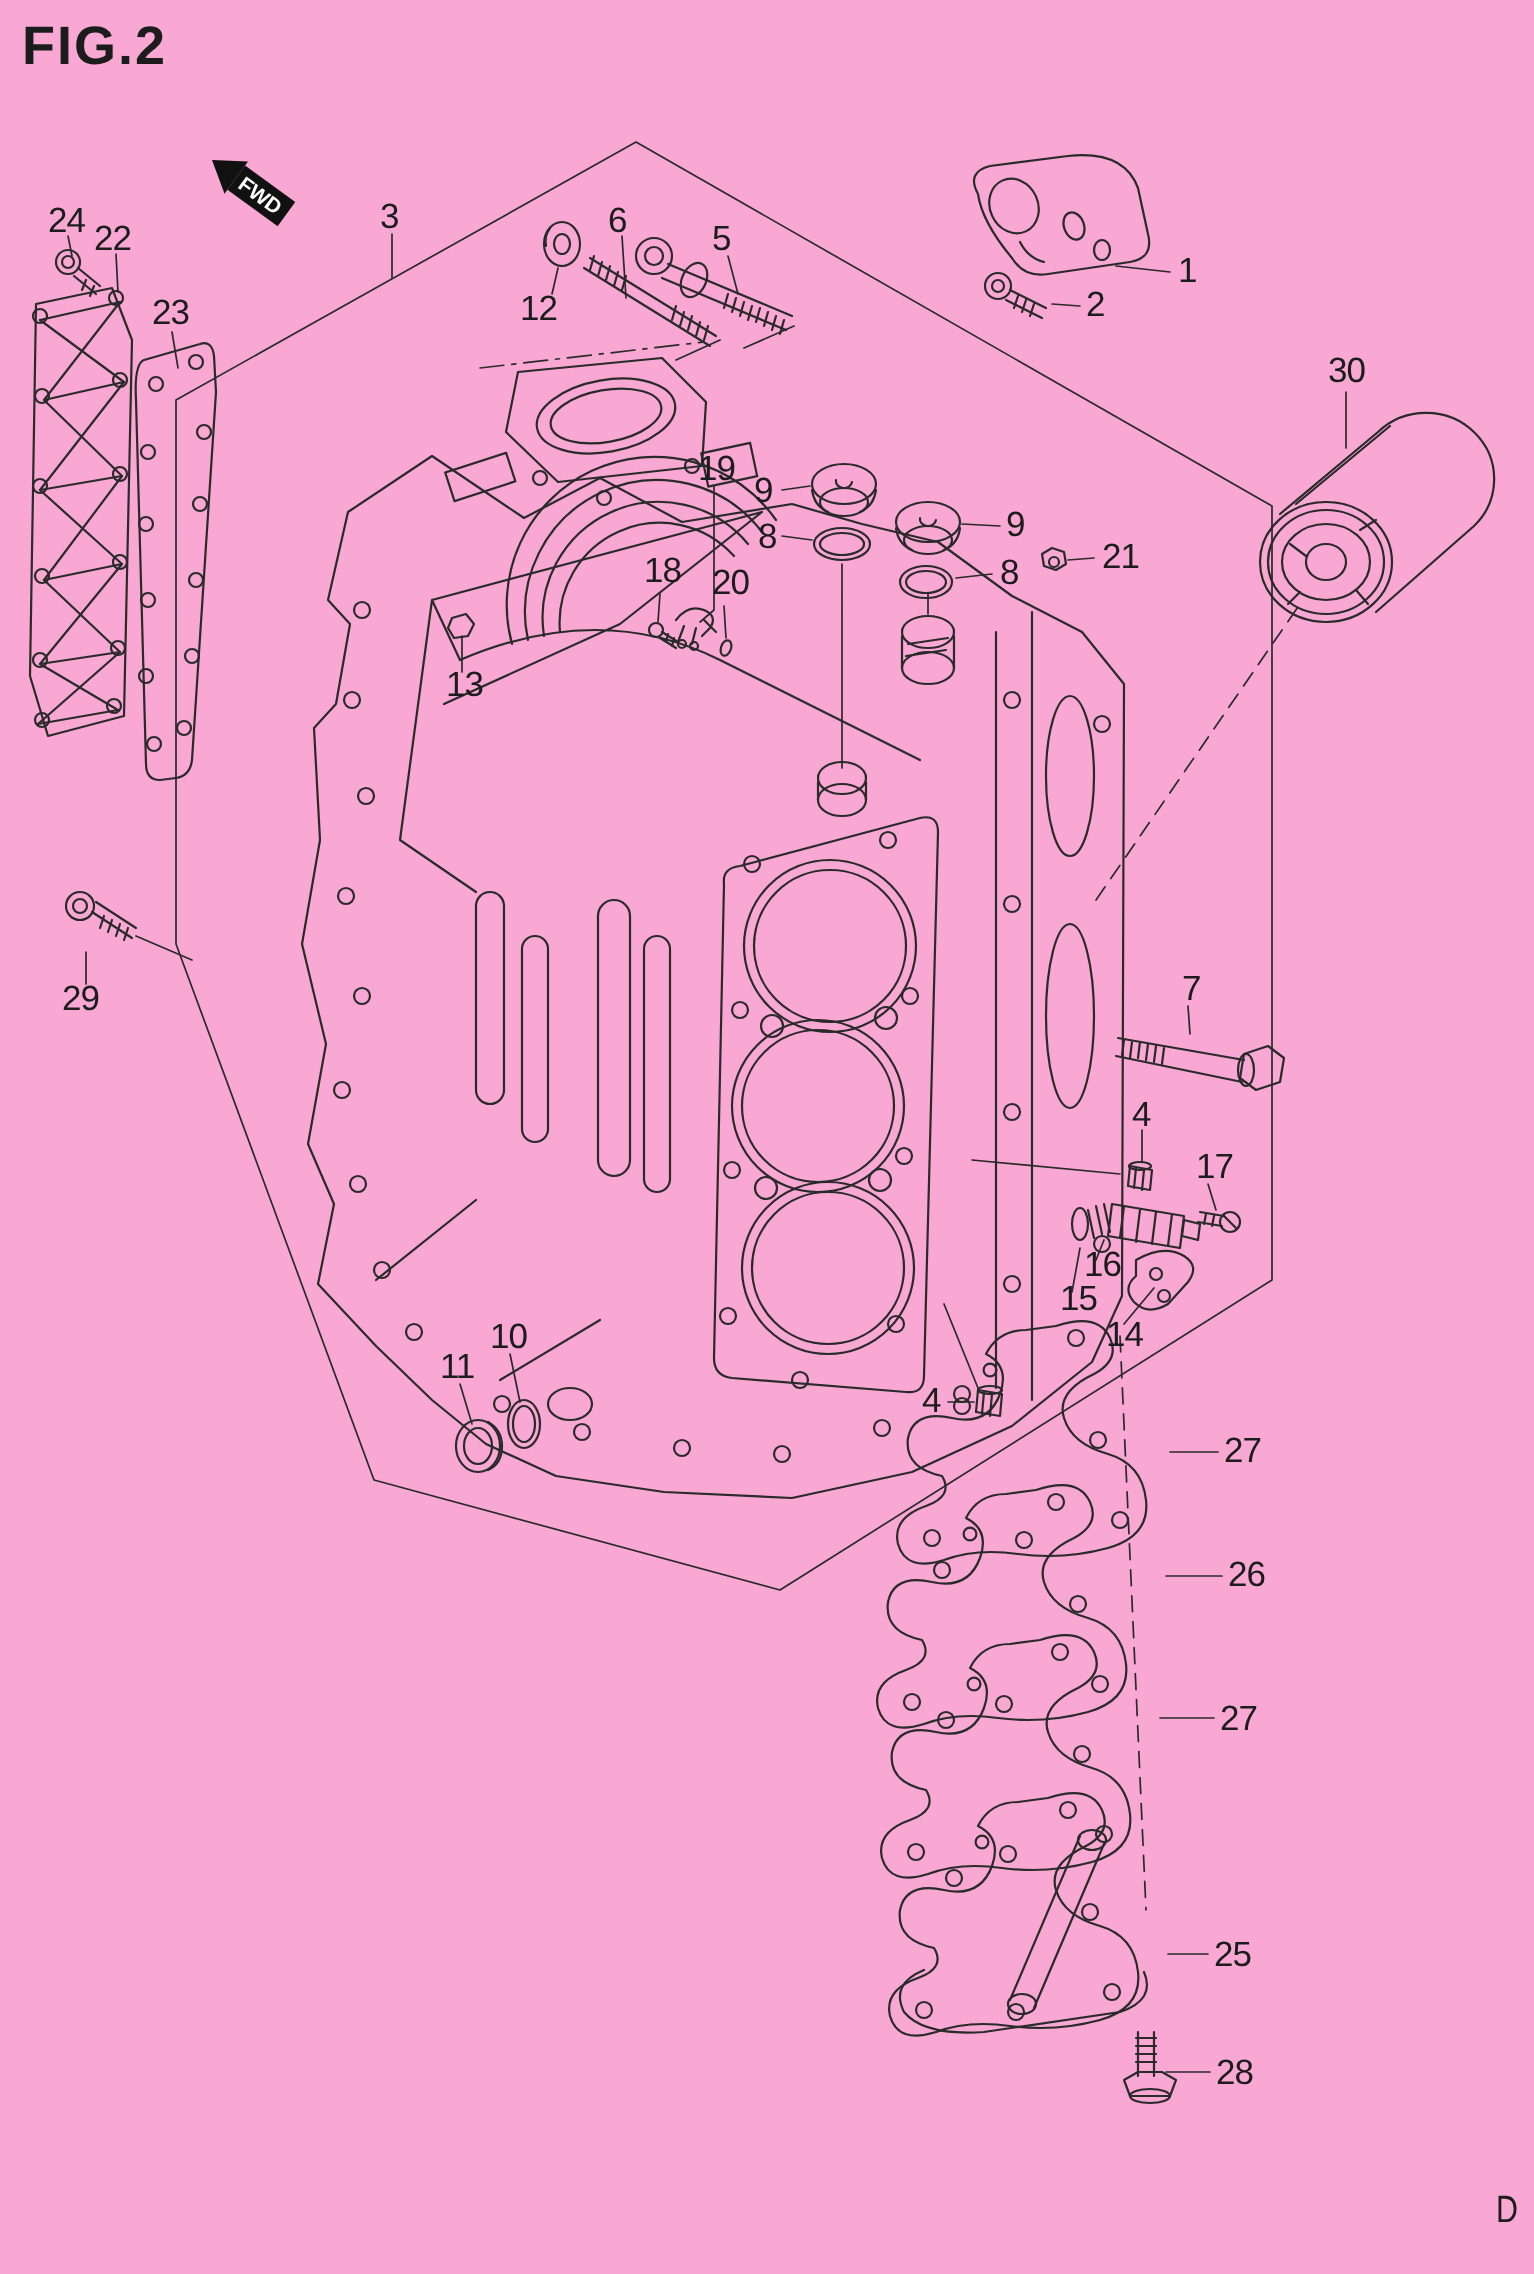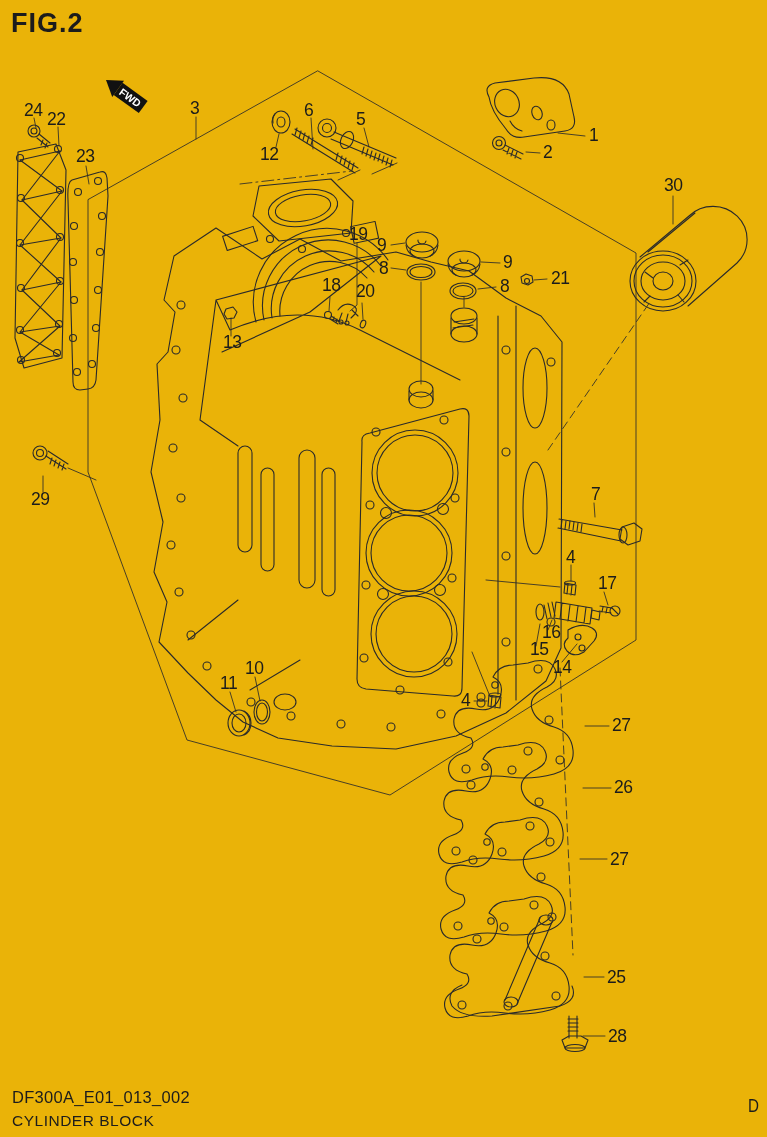--- a/index.html
+++ b/index.html
@@ -1,16 +1,16 @@
 <!DOCTYPE html>
 <html><head>
 <meta charset="utf-8">
 <style>
   html,body{margin:0;padding:0;background:#ffffff;}
-  .page{position:relative;width:767px;height:1137px;background:#eab308;overflow:hidden;
+  .page{position:relative;width:767px;height:1137px;background:#f9a8d4;overflow:hidden;
         font-family:"Liberation Sans",sans-serif;color:#1c1c1c;}
   .fig-title{position:absolute;left:11px;top:8px;font-size:27px;font-weight:bold;letter-spacing:1px;}
   .footer{position:absolute;left:12px;top:1086px;line-height:1.45;}
   .footer .code{font-size:16.5px;letter-spacing:0.3px;}
   .footer .caption{font-size:15.5px;letter-spacing:0.5px;}
   .page-letter{position:absolute;left:748px;top:1095px;font-size:19px;font-family:"Liberation Sans",sans-serif;
                transform:scaleX(.8);transform-origin:left top;}
   svg.diagram{position:absolute;left:0;top:0;}
   .ln{stroke:#2a2a2a;stroke-width:1.1;fill:none;stroke-linecap:round;stroke-linejoin:round;}
   .thin{stroke-width:0.85;}
@@ -396,20 +396,16 @@
       <text class="callout" x="220" y="689">11</text>
       <text class="callout" x="461" y="706">4</text>
       <text class="callout" x="612" y="731">27</text>
       <text class="callout" x="614" y="793">26</text>
       <text class="callout" x="610" y="865">27</text>
       <text class="callout" x="607" y="983">25</text>
       <text class="callout" x="608" y="1042">28</text>
     </g>
   </svg>
 
-  <div class="footer">
-    <div class="code">DF300A_E01_013_002</div>
-    <div class="caption">CYLINDER BLOCK</div>
-  </div>
 
   <div class="page-letter">D</div>
 
 </div>
 
 </body></html>

